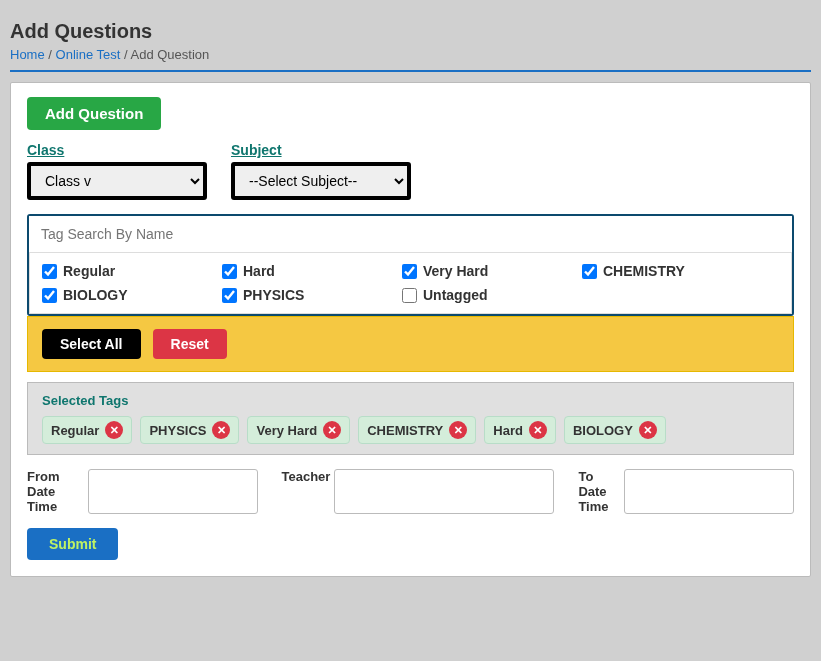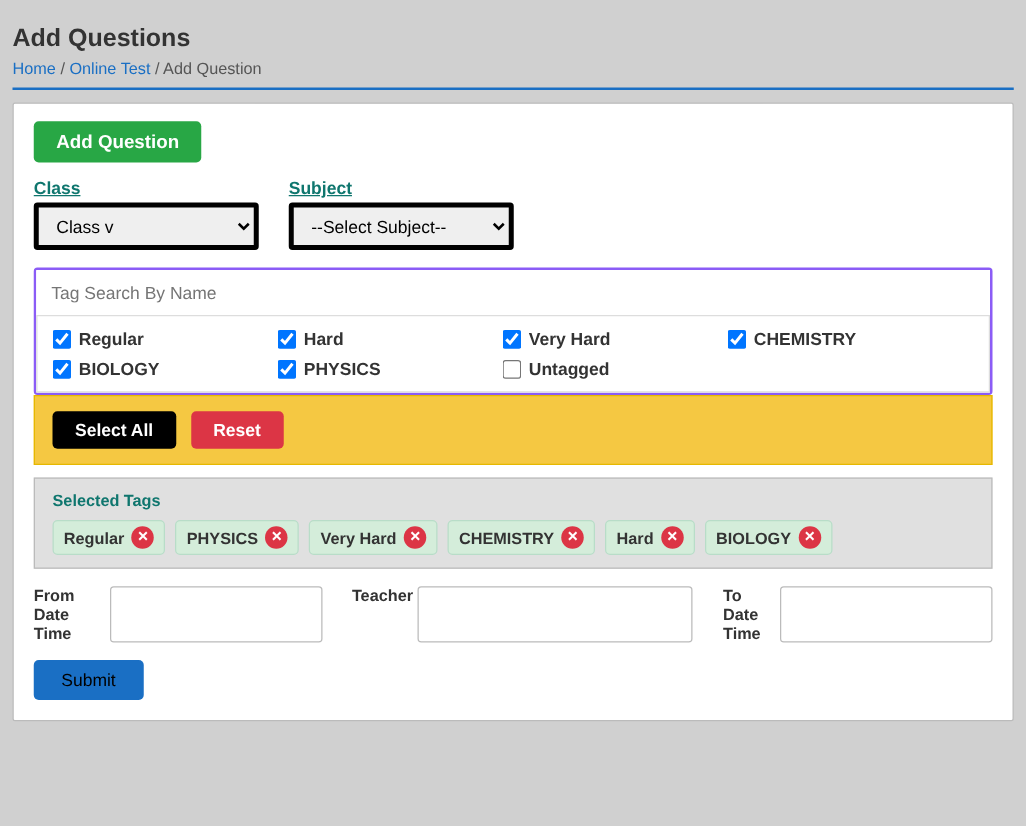--- a/index.html
+++ b/index.html
@@ -71,21 +71,21 @@
     }
     .form-group select {
       padding: 6px 10px;
       font-size: 14px;
       border: 4px solid #000000;
       border-radius: 3px;
       min-width: 180px;
       cursor: pointer;
     }
     .tag-search-box {
-      border: 2px solid #8b5cf6;
+      border: 2px solid #0c4a6e;
       border-radius: 3px;
       margin-bottom: 0;
     }
     .tag-search-input {
       width: 100%;
       padding: 10px 12px;
       font-size: 14px;
       border: none;
       outline: none;
       color: #aaa;
@@ -209,25 +209,25 @@
       font-size: 13px;
       border: 1px solid #bbb;
       border-radius: 3px;
       width: 170px;
     }
     .teacher-input {
       width: 220px !important;
     }
     .submit-btn {
       background: #1a6fc4;
-      color: #000000;
+      color: #bef264;
       border: none;
       padding: 8px 22px;
       font-size: 14px;
-      font-weight: normal;
+      font-weight: bold;
       border-radius: 4px;
       cursor: pointer;
     }
   </style>
 </head>
 <body>
 
 <div class="page-wrapper">
   <div class="page-title">Add Questions</div>
   <div class="breadcrumb">

